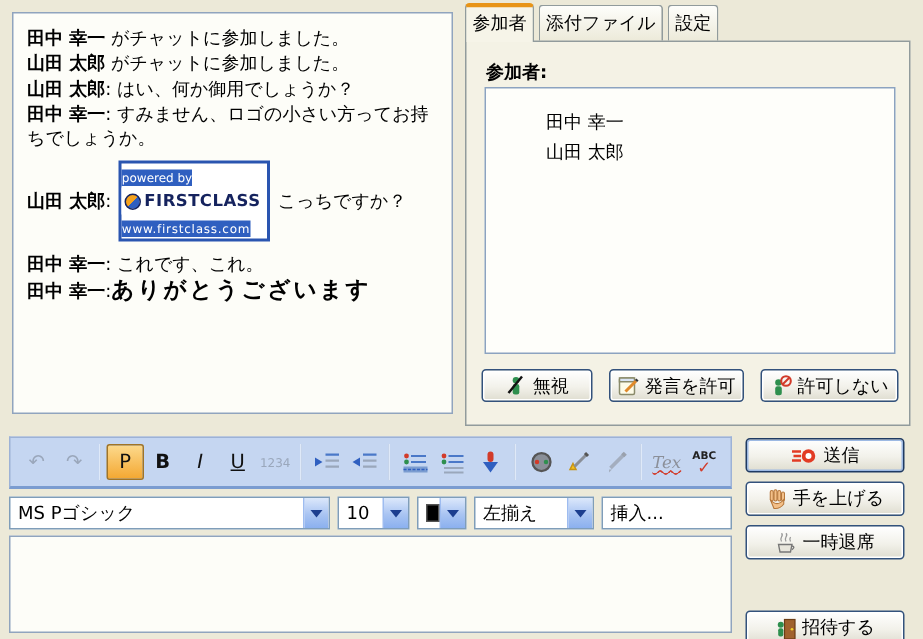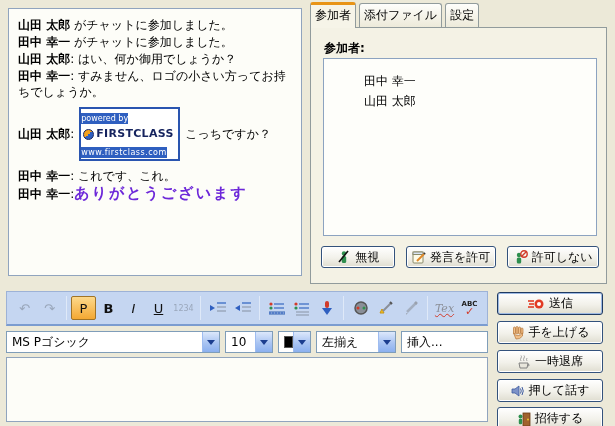--- a/index.html
+++ b/index.html
@@ -7,21 +7,21 @@
   body { font-family:"DejaVu Sans",sans-serif; background:#ece9d8; }
   #window { position:relative; width:615px; height:426px; background:#ece9d8; overflow:hidden; }
 
   
   .chat-box { position:absolute; left:8px; top:8px; width:294px; height:268px;
     background:#fdfdf8; border:1px solid #90a4be; padding:8px 9px; font-size:12px;
     line-height:16px; color:#000; overflow:hidden; }
   .msg { margin-bottom:1px; }
   .msg b { font-weight:bold; }
   .msg-logo { display:flex; align-items:center; gap:5px; margin:7px 0; }
-  .emphasis { color:#6d28d9; font-size:15px; font-weight:bold; letter-spacing:2px; }
+  .emphasis { color:#000000; font-size:15px; font-weight:bold; letter-spacing:2px; }
 
   .fc-logo { display:inline-block; border:2px solid #2a55b0; background:#fff; width:101px; flex:0 0 auto; }
   .fc-logo .bar { background:#2f5fc0; color:#fff; font-size:8px; padding:1px 0; line-height:10px; }
   .fc-logo .mid { display:flex; align-items:center; gap:2px; padding:1px 2px; background:#fff; }
   .fc-logo .brand { color:#15235e; font-weight:bold; font-size:11px; letter-spacing:0.3px; }
   .globe { width:11px; height:11px; border-radius:50%; flex:0 0 auto;
     background:linear-gradient(135deg,#f5a21d 0 50%,#2f5fc0 50% 100%); border:1px solid #15235e; }
   .fc-logo .url { text-align:center; letter-spacing:0.5px; }
 
   
@@ -79,22 +79,22 @@
   .action-btn.default { border:1px solid #1f3a62; box-shadow:inset 0 0 0 1px #9db9e3; }
 
   svg { display:block; }
 </style>
 </head>
 <body>
 
 <div id="window">
 
   <div class="chat-box">
+    <div class="msg"><b>田中 幸一</b><span> がチャットに参加しました。</span></div>
     <div class="msg"><b>山田 太郎</b><span> がチャットに参加しました。</span></div>
-    <div class="msg"><b>田中 幸一</b><span> がチャットに参加しました。</span></div>
     <div class="msg"><b>山田 太郎</b><span>: はい、何か御用でしょうか？</span></div>
     <div class="msg"><b>田中 幸一</b><span>: すみません、ロゴの小さい方ってお持ちでしょうか。</span></div>
 
     <div class="msg msg-logo">
       <span><b>山田 太郎</b><span>:</span></span>
       <span class="fc-logo">
         <span class="bar">powered by</span>
         <span class="mid">
           <span class="globe"></span>
           <span class="brand">FIRSTCLASS</span>
@@ -304,30 +304,20 @@
       <svg width="14" height="14" viewBox="0 0 14 14">
           <path d="M2 8 L11 8 L10 13 L3 13 Z" fill="#e8e6dc" stroke="#777" stroke-width="0.9"></path>
           <path d="M11 9 Q13.5 9.5 11 11.5" fill="none" stroke="#777" stroke-width="0.9"></path>
           <path d="M4 6 Q3 4.5 4 3 Q5 1.5 4 0.5" fill="none" stroke="#999" stroke-width="0.9"></path>
           <path d="M7 6 Q6 4.5 7 3 Q8 1.5 7 0.5" fill="none" stroke="#999" stroke-width="0.9"></path>
           <path d="M10 6 Q9 4.5 10 3" fill="none" stroke="#999" stroke-width="0.9"></path>
         </svg>
     </span>
     <span>一時退席</span>
   </div>
-  <div class="xp-btn action-btn" style="top:379px;">
-    <span>
-      <svg width="14" height="14" viewBox="0 0 14 14">
-          <polygon points="1,5 4,5 8,2 8,12 4,9 1,9" fill="#7d92c8" stroke="#3d5aa0" stroke-width="0.8"></polygon>
-          <path d="M9.5 4.5 Q11 7 9.5 9.5" fill="none" stroke="#3d5aa0" stroke-width="1"></path>
-          <path d="M11 3 Q13.5 7 11 11" fill="none" stroke="#3d5aa0" stroke-width="1"></path>
-        </svg>
-    </span>
-    <span>押して話す</span>
-  </div>
   <div class="xp-btn action-btn" style="top:407px;">
     <span>
       <svg width="14" height="14" viewBox="0 0 14 14">
           <rect x="6" y="1" width="7" height="13" fill="#a0622d" stroke="#6b3d15" stroke-width="0.8"></rect>
           <circle cx="11" cy="7.5" r="0.9" fill="#f2d02a"></circle>
           <circle cx="3.5" cy="4.5" r="2" fill="#2e8f4e"></circle>
           <rect x="1.8" y="6.8" width="3.4" height="5.5" rx="1.3" fill="#2e8f4e"></rect>
         </svg>
     </span>
     <span>招待する</span>

